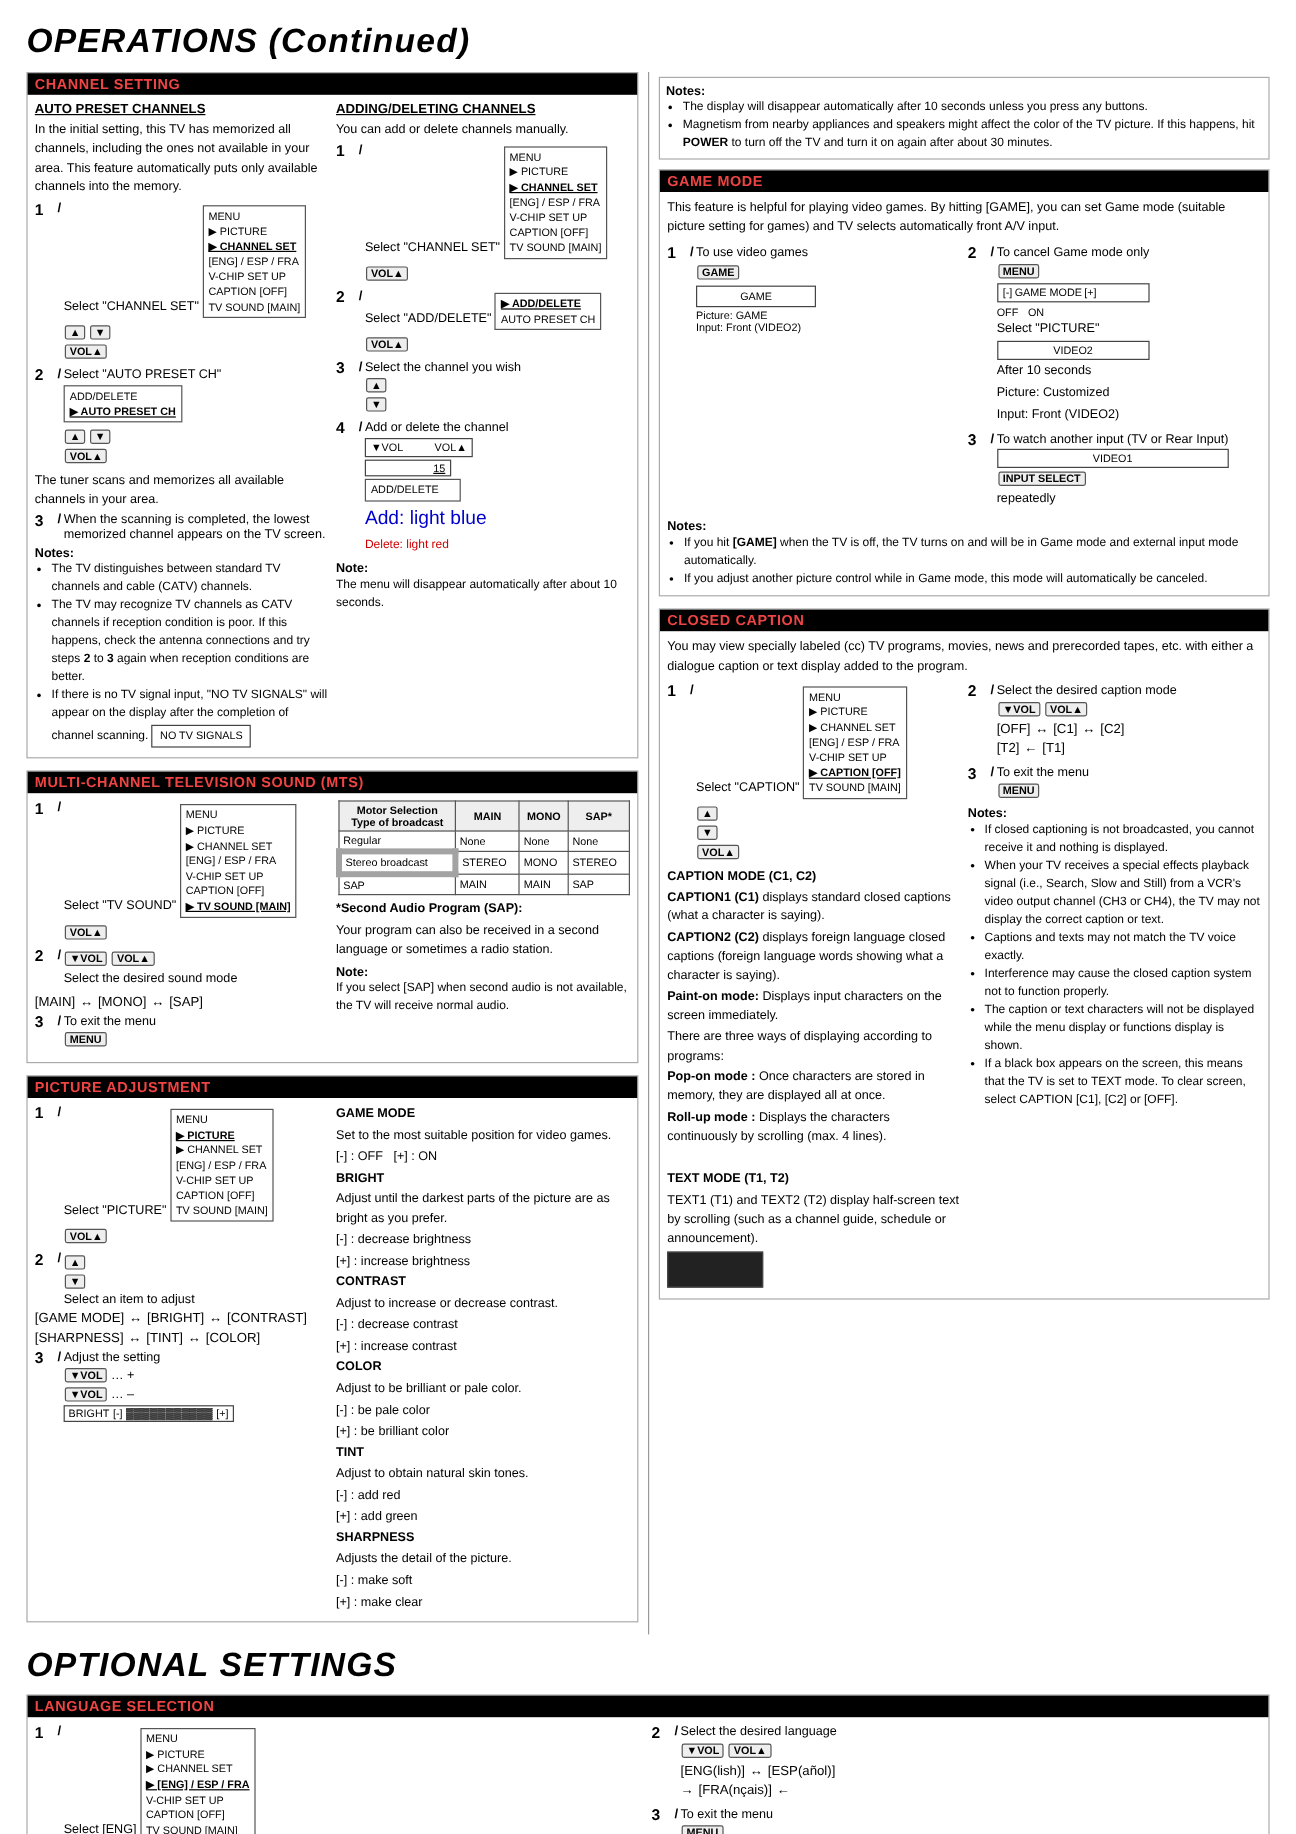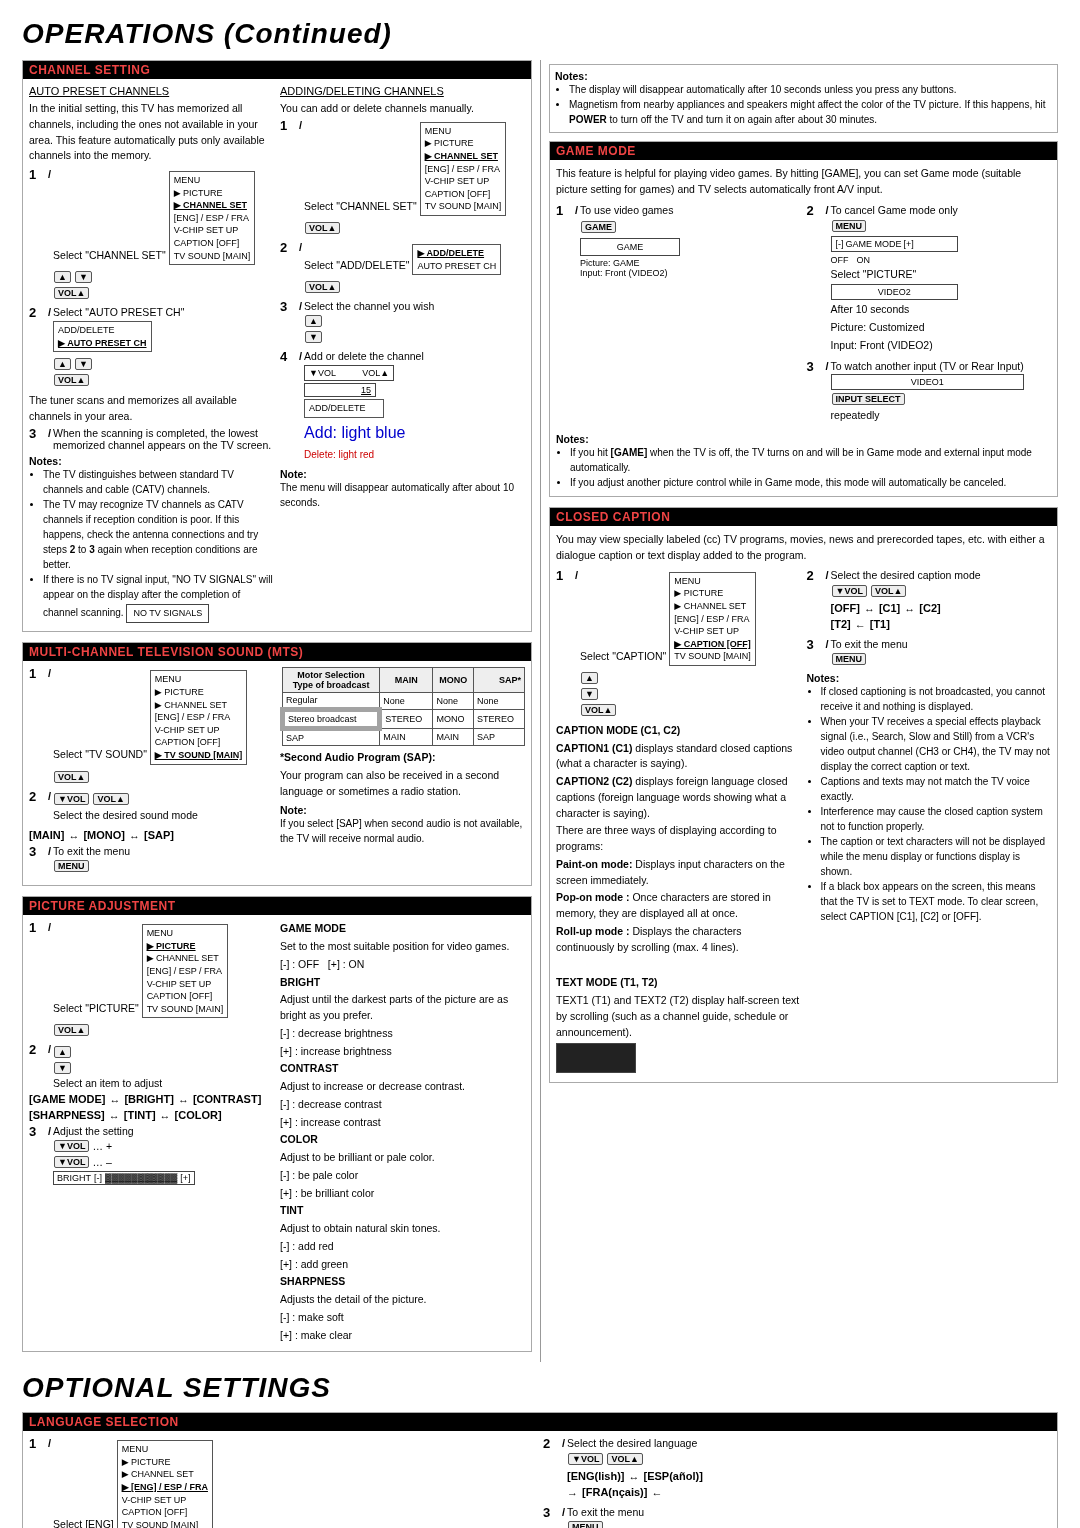--- a/index.html
+++ b/index.html
@@ -39,21 +39,21 @@
     }
     .section-box {
       border: 1px solid #aaa;
       margin-bottom: 10px;
       padding: 6px;
     }
     .section-box .section-header {
       margin: -6px -6px 6px -6px;
     }
     .subsection-title {
-      font-weight: normal;
+      font-weight: bold;
       font-size: 11px;
       text-decoration: underline;
       margin-bottom: 4px;
       display: block;
     }
     .two-col-inner {
       display: grid;
       grid-template-columns: 1fr 1fr;
       gap: 6px;
     }
@@ -96,21 +96,21 @@
       align-items: center;
       gap: 4px;
       font-size: 11px;
       font-weight: bold;
       margin: 4px 0;
     }
     .arrow {
       font-size: 11px;
     }
     .bracket-label {
-      font-weight: bold;
+      font-weight: normal;
     }
     .notes-section {
       margin-top: 4px;
     }
     .notes-title {
       font-weight: bold;
       font-size: 10.5px;
     }
     .notes-section ul {
       list-style: disc;
@@ -375,21 +375,21 @@
             </div>
           </div>
         </div>
         <div>
           <table style="border-collapse:collapse; font-size:9px; width:100%; margin-bottom:4px;">
             <thead>
               <tr>
                 <th style="border:1px solid #555; padding:2px 3px; font-size:9px; background:#eee;">Motor Selection<br>Type of broadcast</th>
                 <th style="border:1px solid #555; padding:2px 3px; background:#eee;">MAIN</th>
                 <th style="border:1px solid #555; padding:2px 3px; background:#eee;">MONO</th>
-                <th style="border:1px solid #555; padding:2px 3px; background:#eee;text-align:right;">SAP*</th>
+                <th style="border:1px solid #555; padding:2px 3px; background:#eee;">SAP*</th>
               </tr>
             </thead>
             <tbody>
               <tr>
                 <td style="border:1px solid #555; padding:2px 3px;">Regular</td>
                 <td style="border:1px solid #555; padding:2px 3px;">None</td>
                 <td style="border:1px solid #555; padding:2px 3px;">None</td>
                 <td style="border:1px solid #555; padding:2px 3px;">None</td>
               </tr>
               <tr>
@@ -635,22 +635,22 @@
                 <span class="btn-icon">▼</span>
               </div>
               <div class="btn-row">
                 <span class="btn-icon">VOL▲</span>
               </div>
             </div>
           </div>
           <p class="bold">CAPTION MODE (C1, C2)</p>
           <p><span class="bold">CAPTION1 (C1)</span> <span>displays standard closed captions (what a character is saying).</span></p>
           <p><span class="bold">CAPTION2 (C2)</span> <span>displays foreign language closed captions (foreign language words showing what a character is saying).</span></p>
+          <p><span class="bold">Paint-on mode:</span> Displays input characters on the screen immediately.</p>
           <p>There are three ways of displaying according to programs:</p>
-          <p><span class="bold">Paint-on mode:</span> Displays input characters on the screen immediately.</p>
           <p><span class="bold">Pop-on mode :</span> Once characters are stored in memory, they are displayed all at once.</p>
           <p><span class="bold">Roll-up mode :</span> Displays the characters continuously by scrolling (max. 4 lines).</p>
           <p class="bold" style="margin-top:20px;">TEXT MODE (T1, T2)</p>
           <p>TEXT1 (T1) and TEXT2 (T2) display half-screen text by scrolling (such as a channel guide, schedule or announcement).</p>
           <div style="border:1px solid #444; background:#222; height:30px; width:80px; margin:3px 0;"></div>
         </div>
         <div>
           <div class="step">
             <span class="step-num">2</span>
               <span class="step-slash">/</span>

